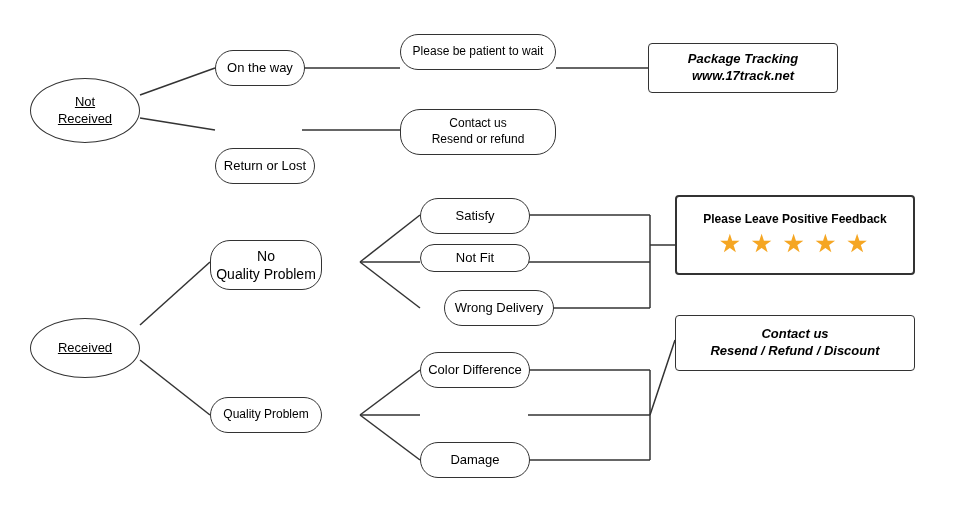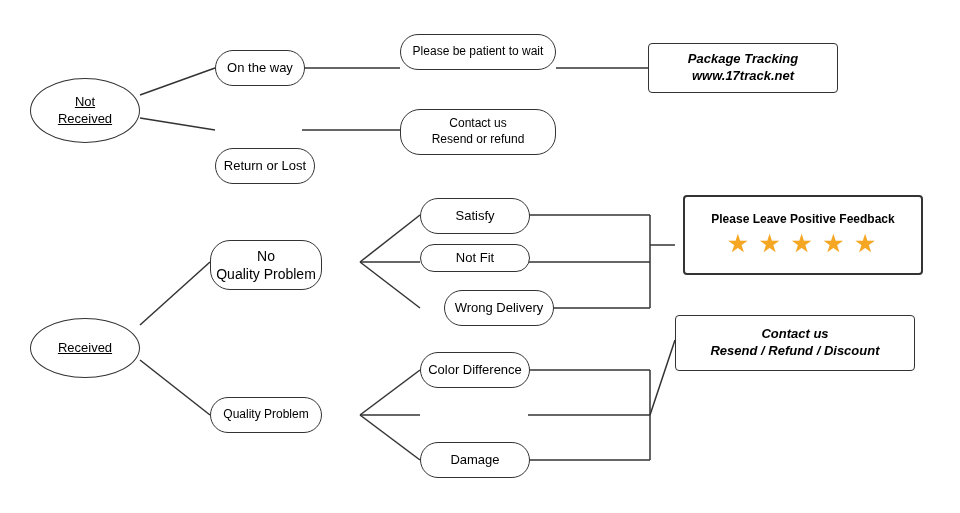--- a/index.html
+++ b/index.html
@@ -139,21 +139,21 @@
 
   <div class="node node-rect" style="left:444px; top:290px; width:110px; height:36px;">Wrong Delivery</div>
 
   <div class="node node-rect" style="left:210px; top:397px; width:112px; height:36px; font-size:12px;">Quality Problem</div>
 
   <div class="node node-rect" style="left:420px; top:352px; width:110px; height:36px;">Color Difference</div>
 
 
   <div class="node node-rect" style="left:420px; top:442px; width:110px; height:36px;">Damage</div>
 
-  <div class="node node-feedback" style="left:675px; top:195px; width:240px; height:80px; border-radius:4px; border:2px solid #333; flex-direction:column; gap:2px;margin-left:8px;">
+  <div class="node node-feedback" style="left:675px; top:195px; width:240px; height:80px; border-radius:4px; border:2px solid #333; flex-direction:column; gap:2px;">
     <span style="font-size:12px; font-weight:600;">Please Leave Positive Feedback</span>
     <span class="stars" style="color:#f5a623; font-size:22px; letter-spacing:3px;">★ ★ ★ ★ ★</span>
   </div>
 
   <div class="node node-rect-sharp" style="left:675px; top:315px; width:240px; height:56px; white-space:pre-line; font-size:13px; border-radius:4px;">Contact us
 Resend / Refund / Discount</div>
 
 </div>
 
 </body></html>

